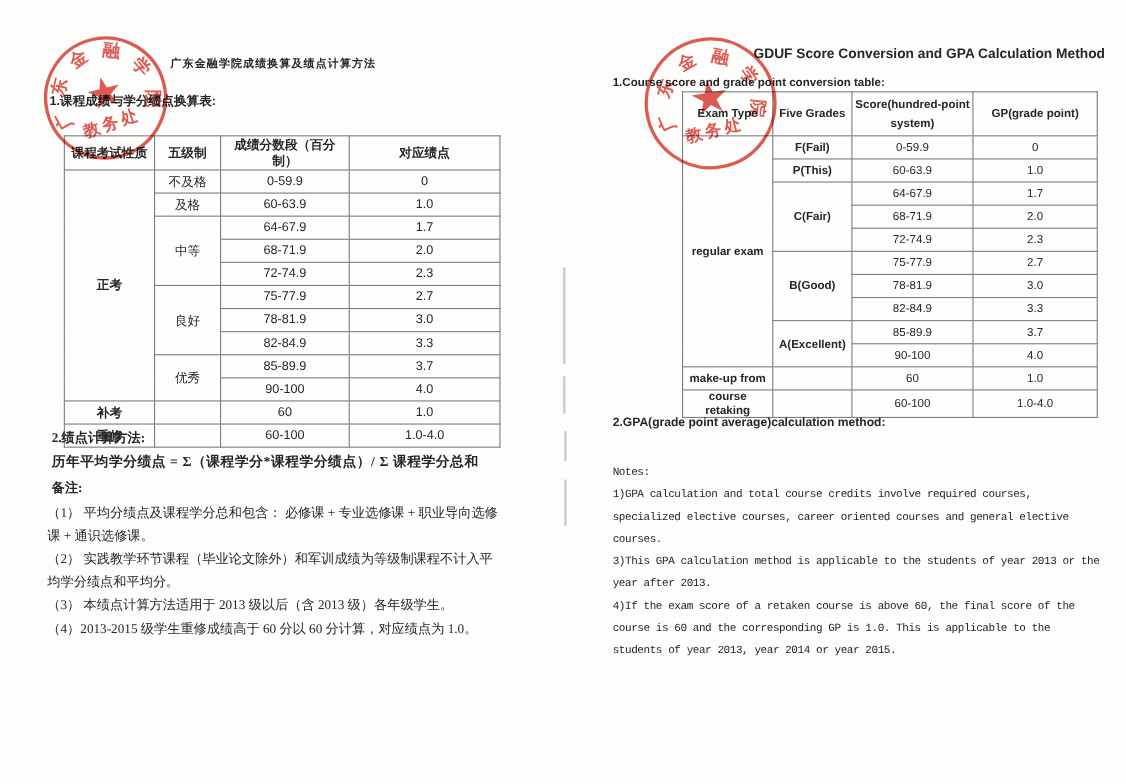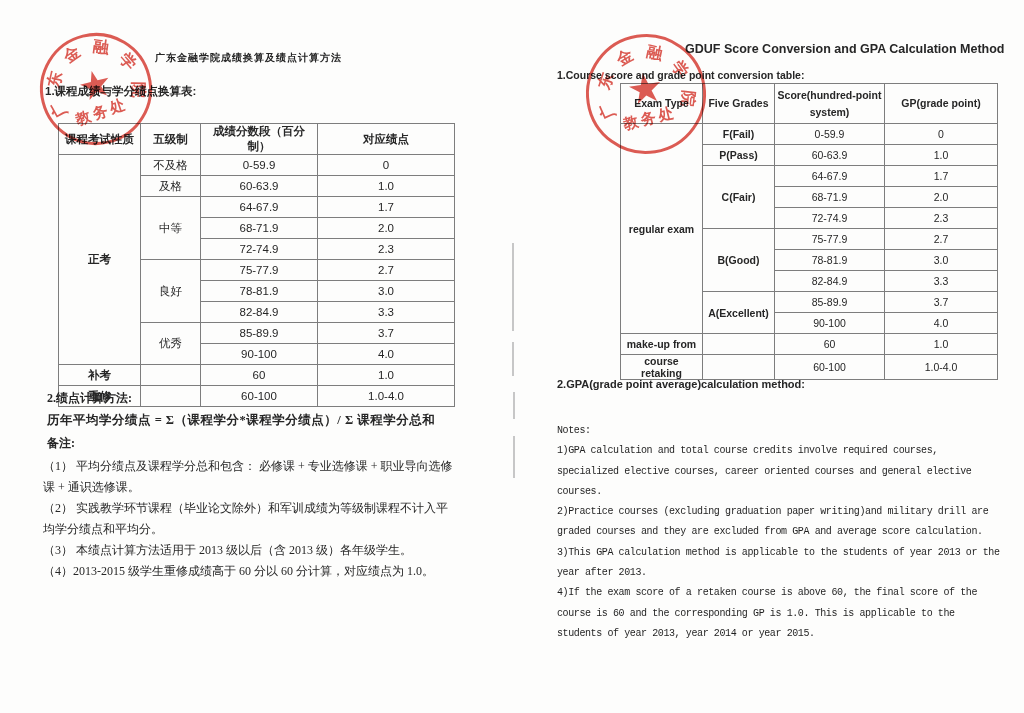--- a/index.html
+++ b/index.html
@@ -180,21 +180,21 @@
       <th>Score(hundred-point system)</th>
       <th>GP(grade point)</th>
     </tr>
     <tr>
       <td class="c-exam" rowspan="10">regular exam</td>
       <td class="c-grade">F(Fail)</td>
       <td>0-59.9</td>
       <td>0</td>
     </tr>
     <tr>
-      <td class="c-grade">P(Pass)</td>
+      <td class="c-grade">P(This)</td>
       <td>60-63.9</td>
       <td>1.0</td>
     </tr>
     <tr>
       <td class="c-grade" rowspan="3">C(Fair)</td>
       <td>64-67.9</td>
       <td>1.7</td>
     </tr>
     <tr>
       <td>68-71.9</td>
@@ -239,21 +239,20 @@
       <td>1.0-4.0</td>
     </tr>
   </tbody>
     </table>
 
   <div class="abs en-heading" style="left:557px;top:378px;">2.GPA(grade point average)calculation method:</div>
 
   <div class="abs en-notes" style="left:557px;top:421px;">
     <span class="notes-label">Notes:</span>
     <p>1)GPA calculation and total course credits involve required courses, specialized elective courses, career oriented courses and general elective courses.</p>
-    <p>2)Practice courses (excluding graduation paper writing)and military drill are graded courses and they are excluded from GPA and average score calculation.</p>
     <p>3)This GPA calculation method is applicable to the students of year 2013 or the year after 2013.</p>
     <p>4)If the exam score of a retaken course is above 60, the final score of the course is 60 and the corresponding GP is 1.0. This is applicable to the students of year 2013, year 2014 or year 2015.</p>
   </div>
 
   <div class="stamp" style="left: 40px; top: 33px; transform: rotate(-14deg); --stamp: #d9453c;">
     <div class="ring"></div>
     <span class="arc-char" style="--a:-105deg">广</span>
     <span class="arc-char" style="--a:-63deg">东</span>
     <span class="arc-char" style="--a:-21deg">金</span>
     <span class="arc-char" style="--a:21deg">融</span>

